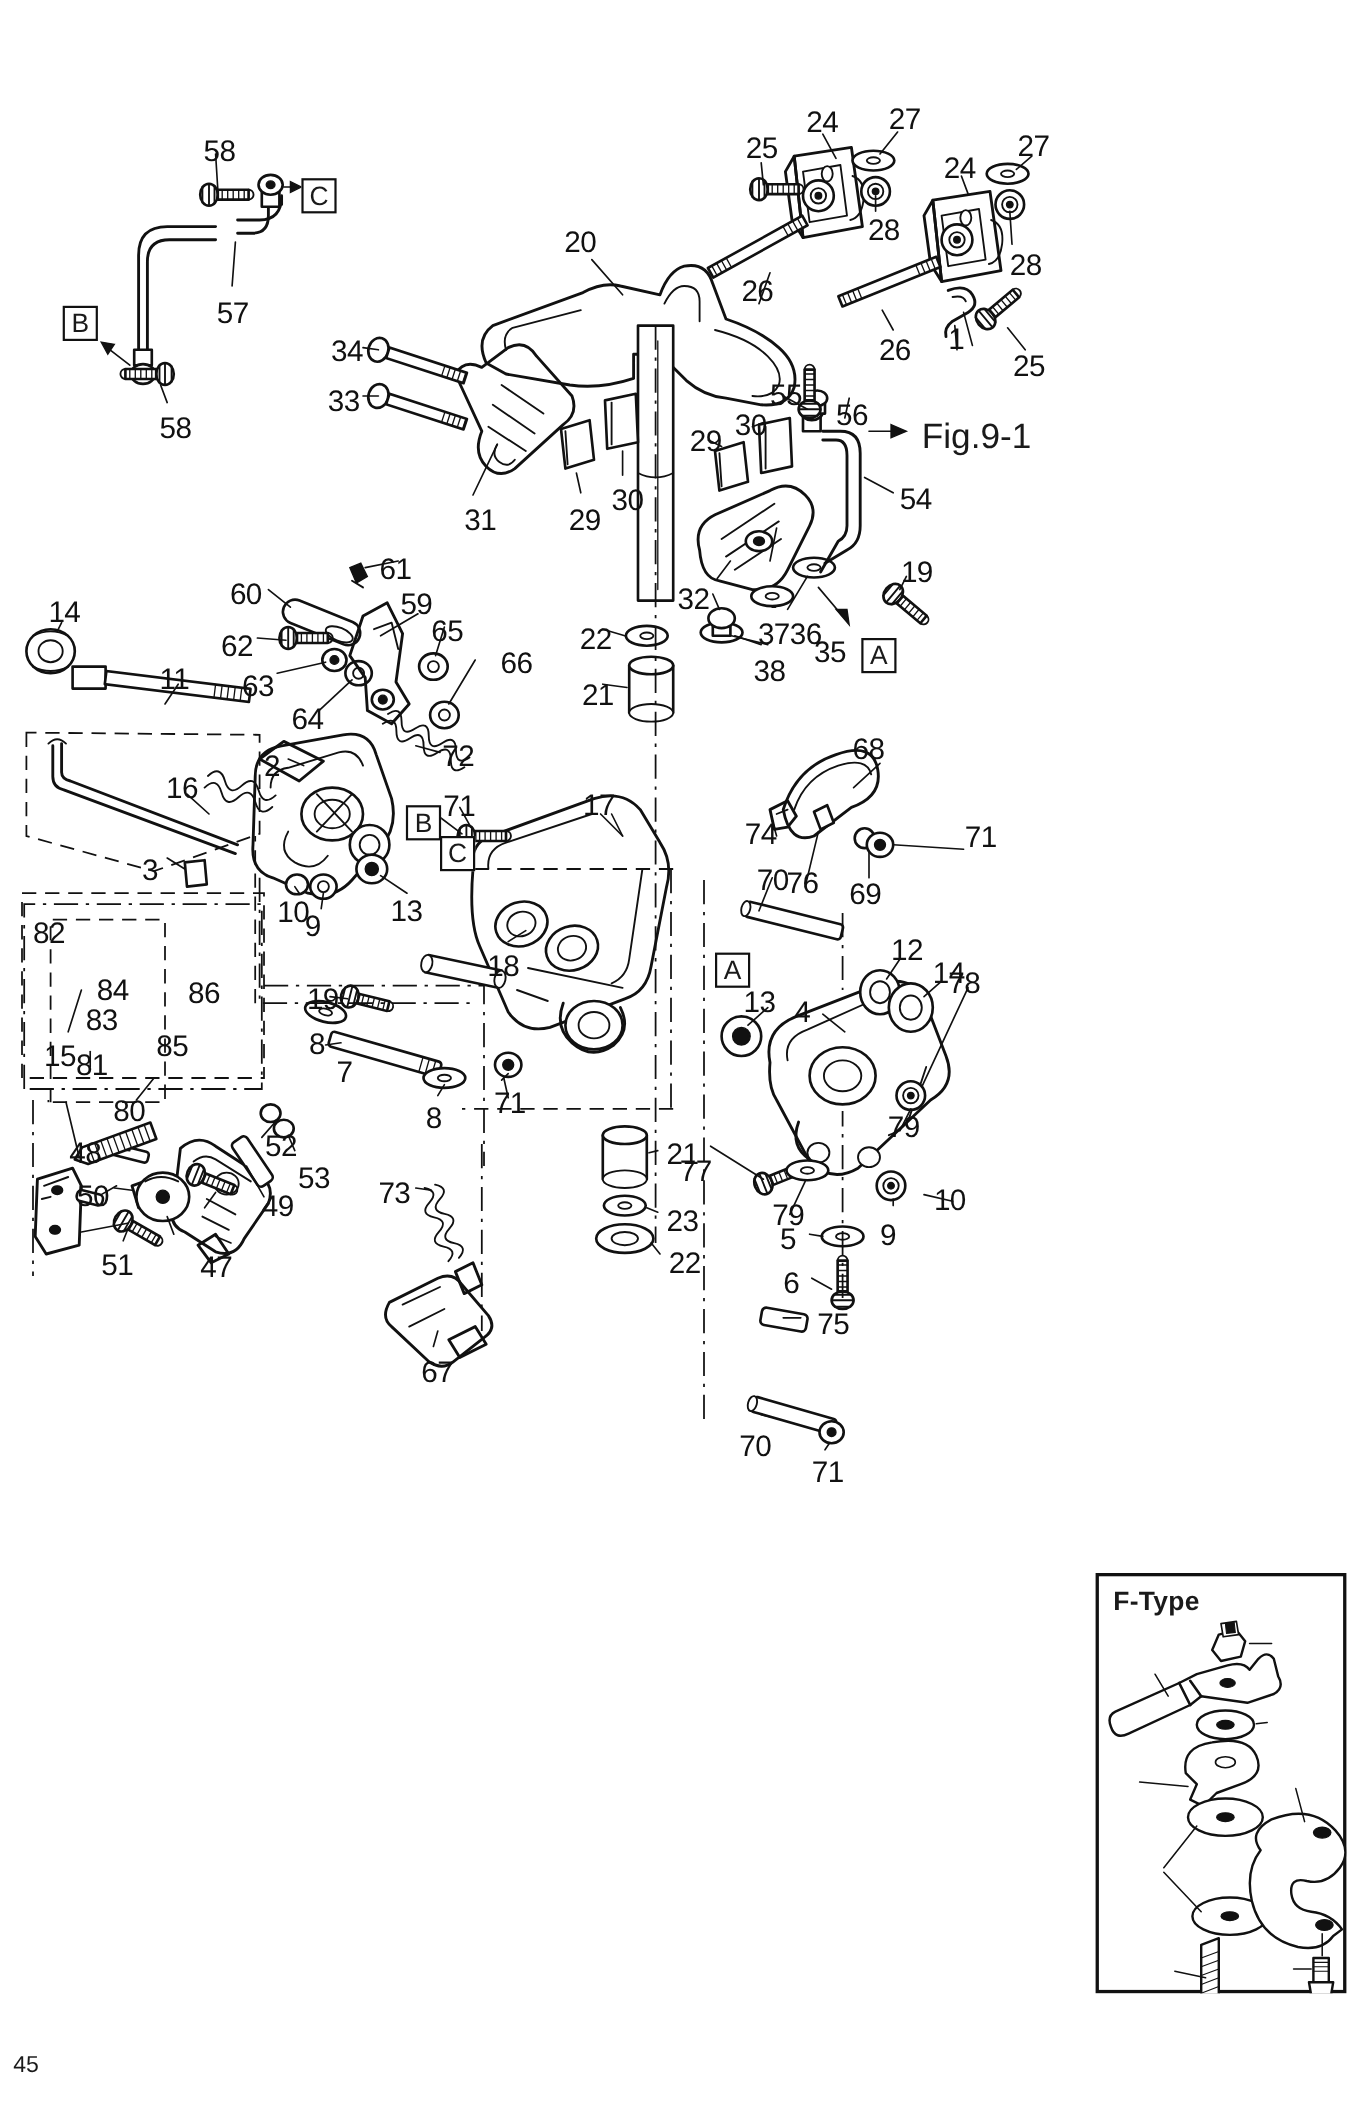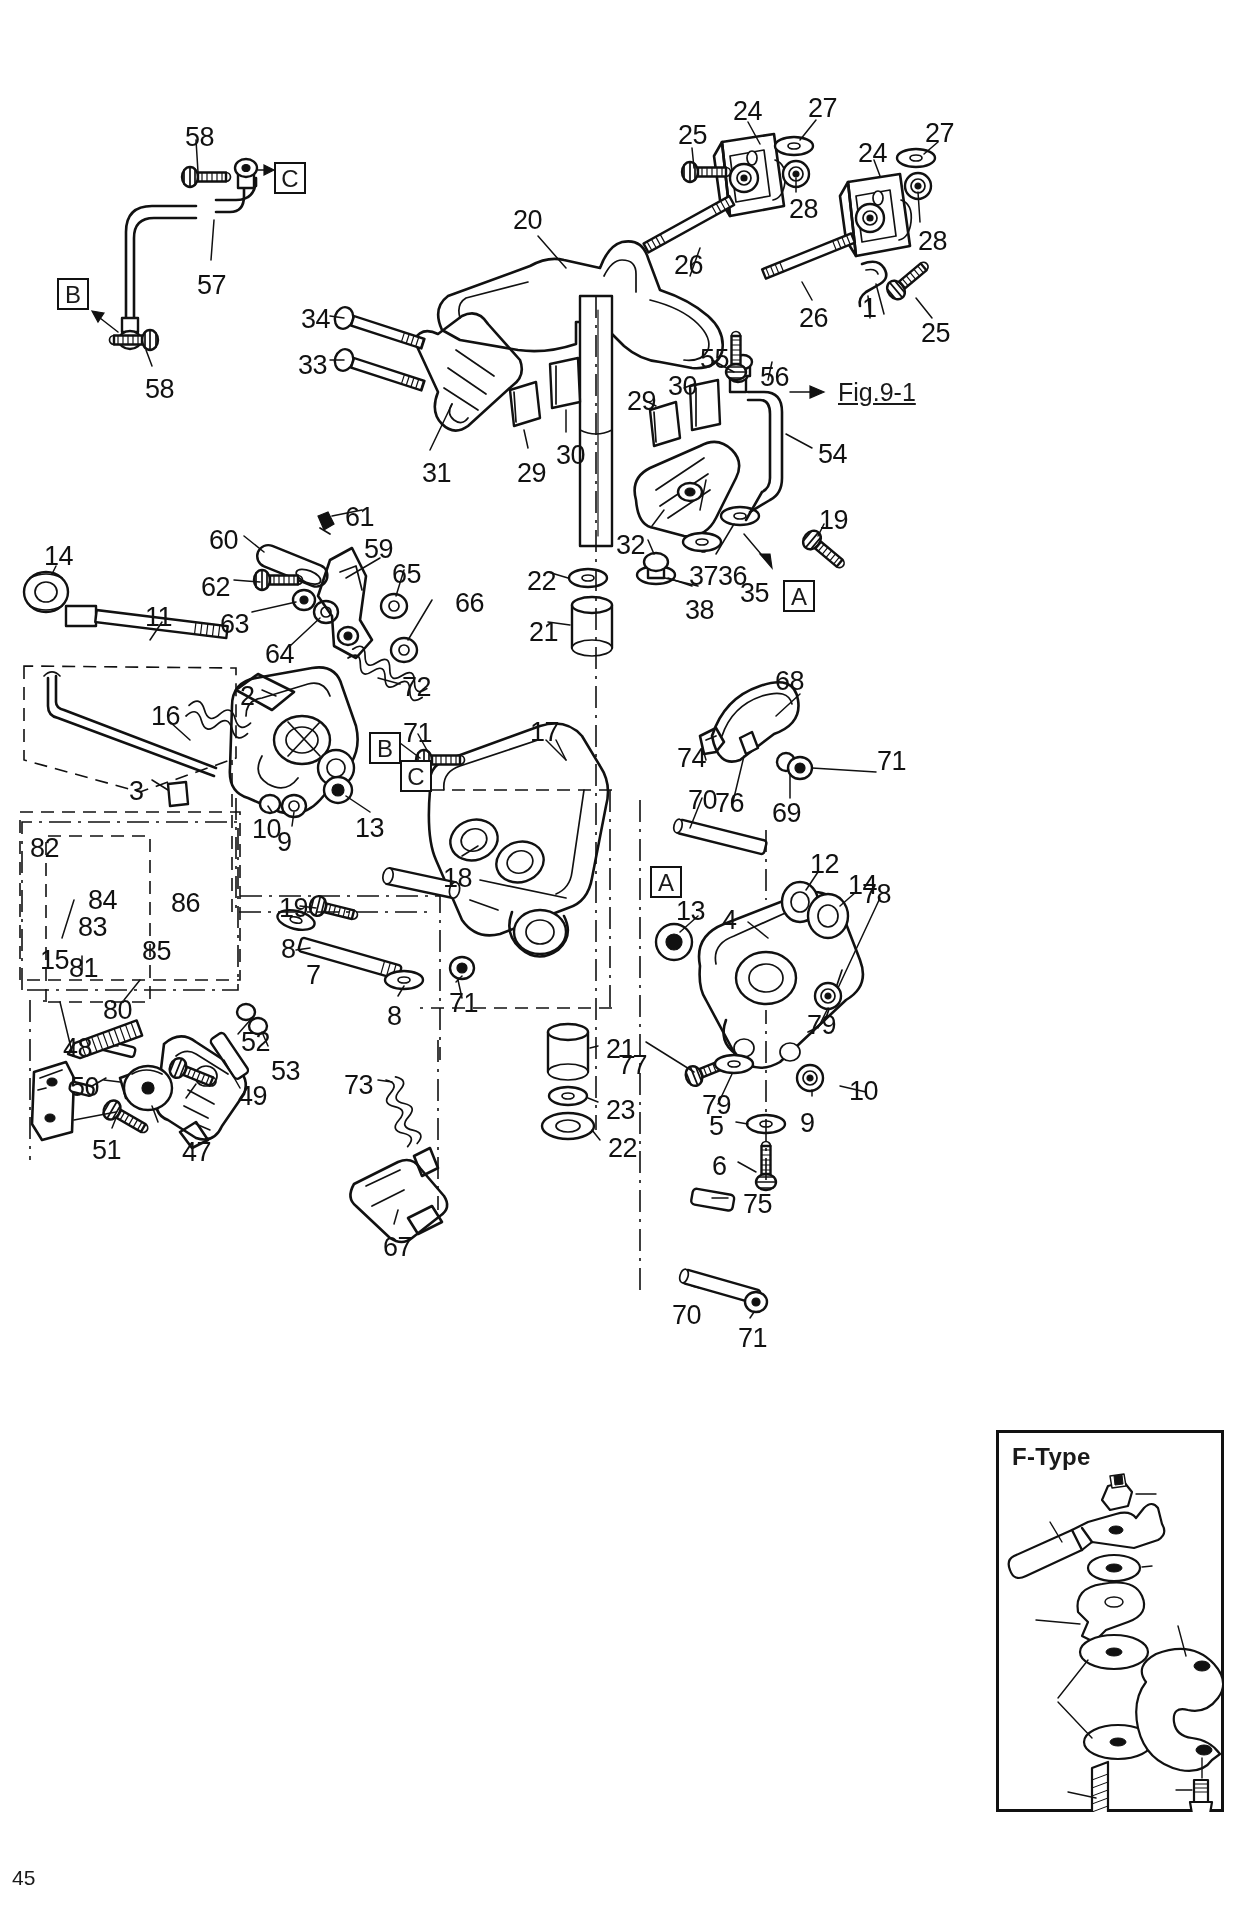--- a/index.html
+++ b/index.html
@@ -63,23 +63,22 @@
     font-size:24px;
     font-weight:normal;
     text-align:center;
     line-height:30px;
     width:32px; height:32px;
     box-sizing:border-box;
   }
   
   .figref{
     position:absolute;
-    font-size:25px;
+    font-size:32px;
     white-space:nowrap;
-    text-decoration:underline;
   }
   
   #ftype-box{
     position:absolute;
     left:996px; top:1430px;
     width:228px; height:382px;
     border:3px solid #111;
     background:#fff;
     box-sizing:border-box;
   }

